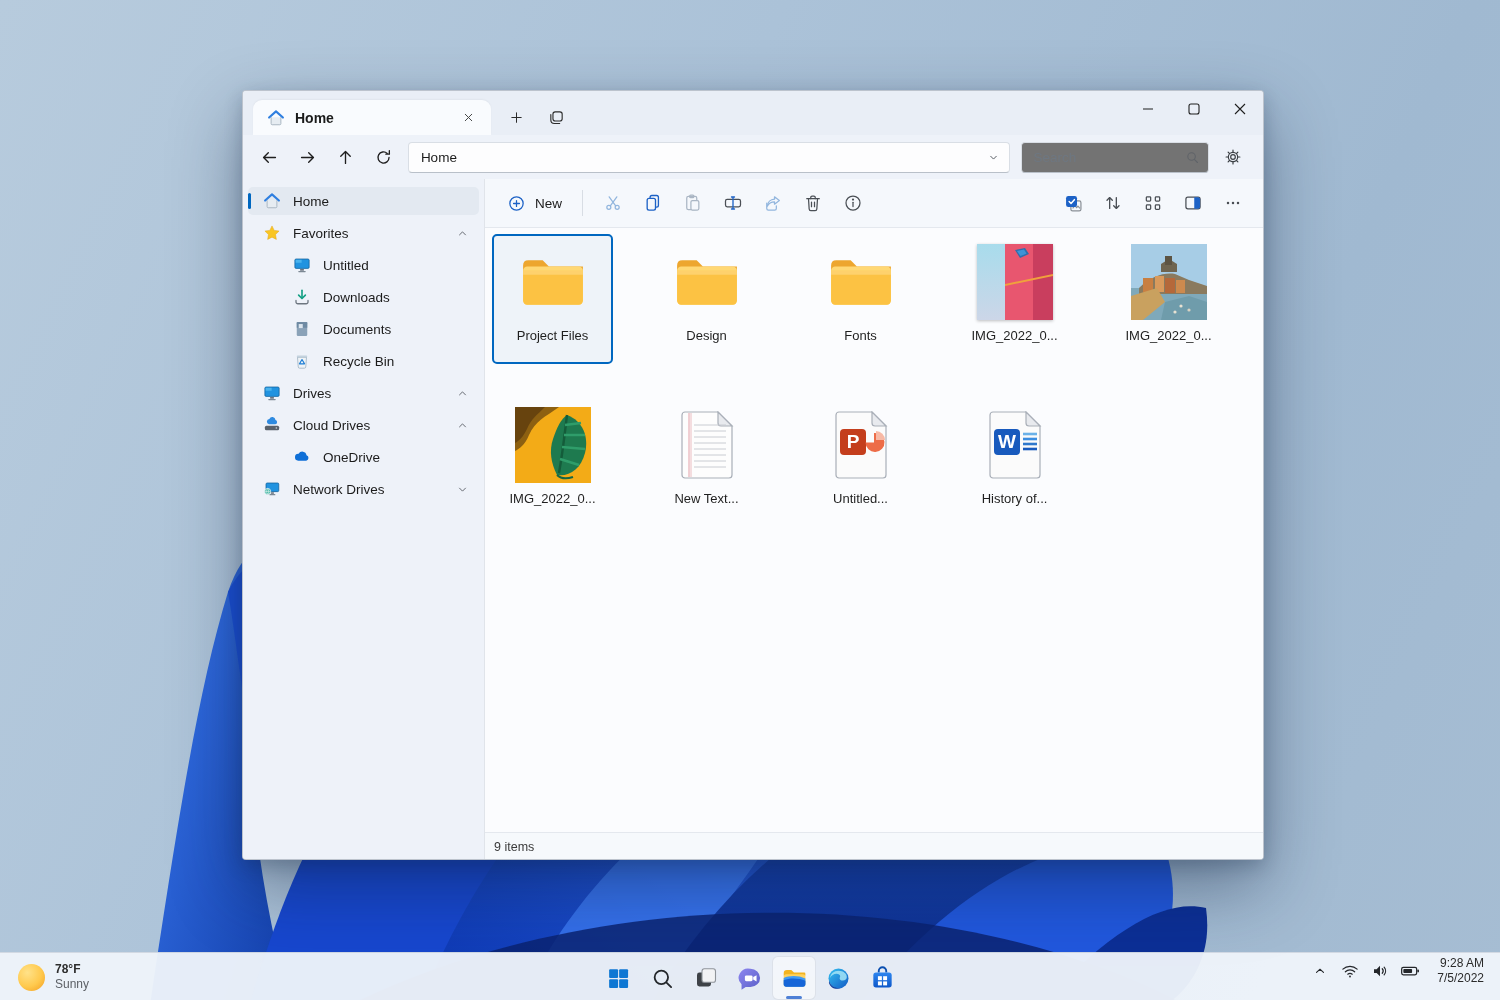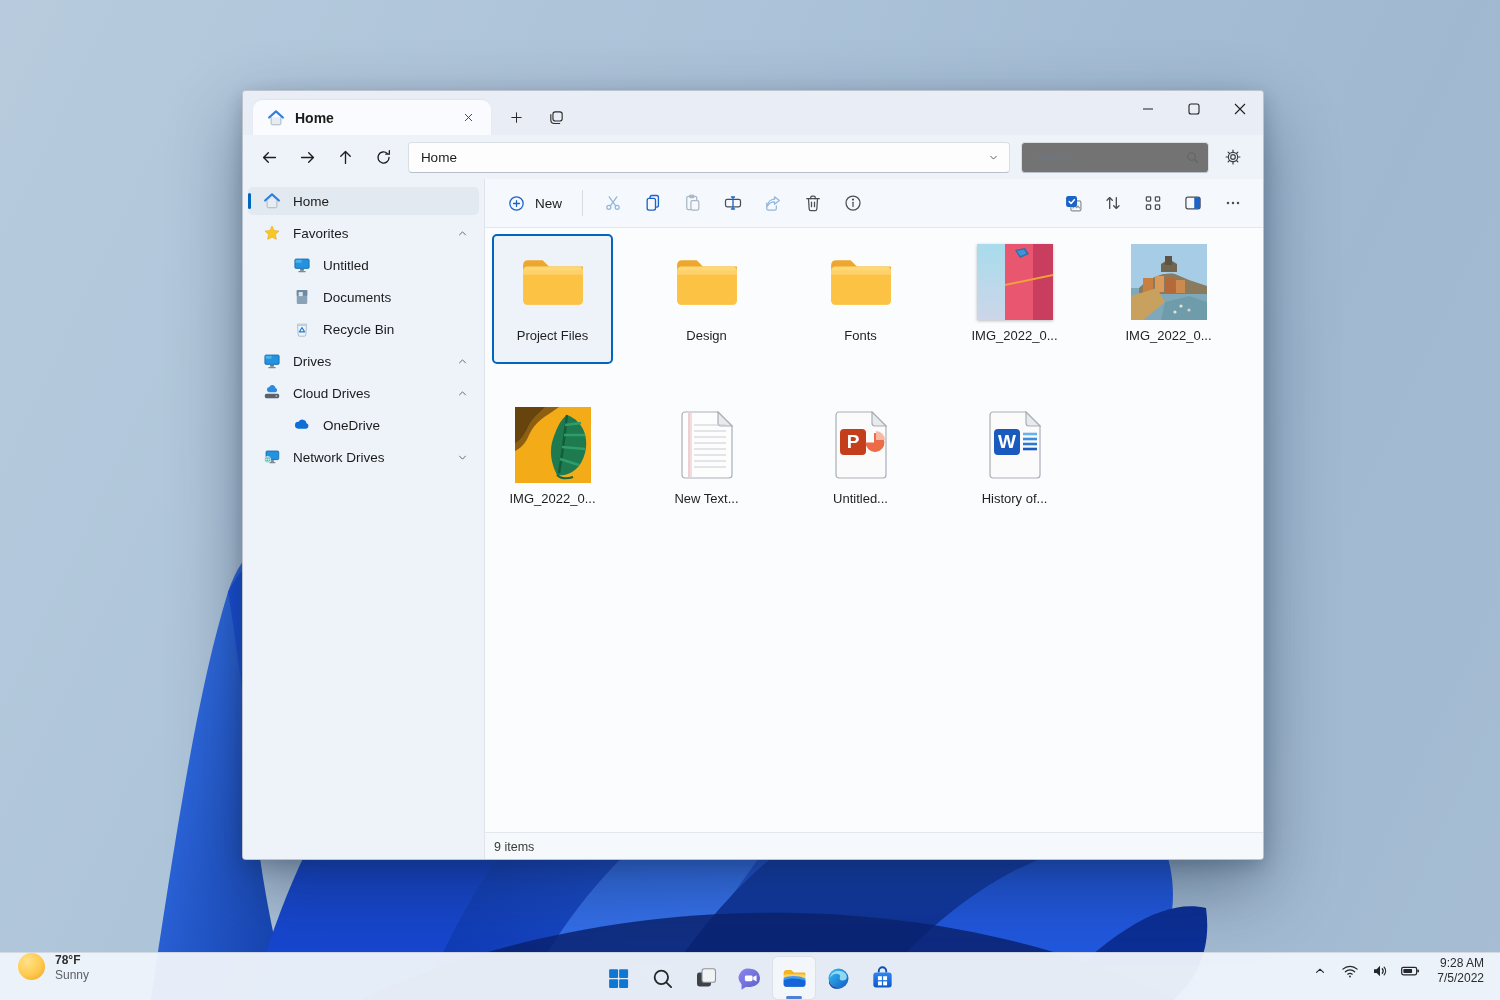--- a/index.html
+++ b/index.html
@@ -77,21 +77,21 @@
   .tile-label { font-size:13px; color:#1f1f1f; text-align:center; line-height:16px; }
 
   .statusbar { height:29px; flex:none; background:#f6f9fc; border-top:1px solid #e4e8ee;
     display:flex; align-items:center; padding-left:9px; }
   .status-text { font-size:12.5px; color:#3b3b3b; }
 
   
   .taskbar { position:absolute; left:0; bottom:0; width:1500px; height:48px;
     background:rgba(238,244,250,.96); border-top:1px solid rgba(130,145,165,.25);
     display:flex; align-items:center; }
-  .weather { position:absolute; left:8px; top:0; height:48px; display:flex; 
+  .weather { position:absolute; left:8px; top:0; height:48px; display:flex; align-items:center;
     gap:10px; padding:0 10px; border-radius:6px; }
   .sun { width:27px; height:27px; border-radius:50%;
     background:radial-gradient(circle at 35% 32%,#ffe289 0%,#ffc94d 55%,#f29c1f 100%); }
   .weather-text { display:flex; flex-direction:column; line-height:15px; }
   .w-temp { font-size:12px; font-weight:bold; color:#2e2e2e; }
   .w-cond { font-size:12px; color:#5c6066; }
   .tb-center { position:absolute; left:50%; transform:translateX(-50%); top:0; height:48px;
     display:flex; align-items:center; }
   .task-ic { width:44px; height:44px; margin-top:2px; display:flex; align-items:center; justify-content:center;
     border-radius:6px; position:relative; }
@@ -264,20 +264,30 @@
             <svg width="18" height="18" viewBox="0 0 24 24">
                 <rect x="2.5" y="4" width="19" height="12.5" rx="1.6" fill="#2193e0" stroke="#11629c" stroke-width="1"></rect>
                 <path d="M3.5 5 h8 v4 h-8 z" fill="#5cc0f2" opacity=".7"></path>
                 <rect x="9.5" y="17.5" width="5" height="2" fill="#5a6470"></rect>
                 <rect x="7" y="20" width="10" height="1.6" rx=".8" fill="#7c8894"></rect>
               </svg>
           </span>
           <span class="side-lab">Untitled</span>
         </div>
 
+        <div class="side-row child">
+          <span class="side-ic">
+            <svg width="18" height="18" viewBox="0 0 24 24" fill="none" stroke-linecap="round" stroke-linejoin="round">
+                <path d="M12 3 v10" stroke="#14a085" stroke-width="2.2"></path>
+                <path d="M7.5 9.5 L12 14 l4.5-4.5" stroke="#14a085" stroke-width="2.2"></path>
+                <path d="M4 16.5 v2 a2.5 2.5 0 0 0 2.5 2.5 h11 a2.5 2.5 0 0 0 2.5-2.5 v-2" stroke="#6d7680" stroke-width="1.7"></path>
+              </svg>
+          </span>
+          <span class="side-lab">Downloads</span>
+        </div>
 
         <div class="side-row child">
           <span class="side-ic">
             <svg width="18" height="18" viewBox="0 0 24 24">
                 <rect x="5" y="2.8" width="14" height="18.4" rx="1.6" fill="#8aa2b8"></rect>
                 <rect x="5" y="2.8" width="14" height="7.5" fill="#6e8aa3"></rect>
                 <rect x="7.6" y="5.4" width="5.4" height="5.4" fill="#dbe5ee"></rect>
               </svg>
           </span>
           <span class="side-lab">Documents</span>

